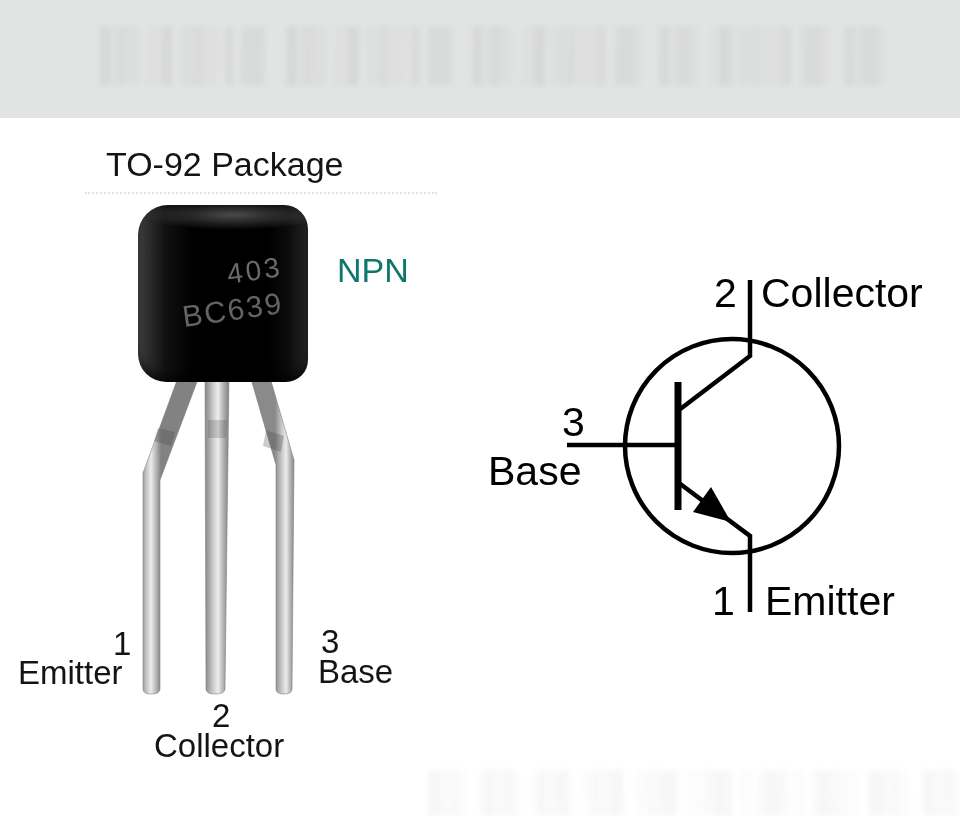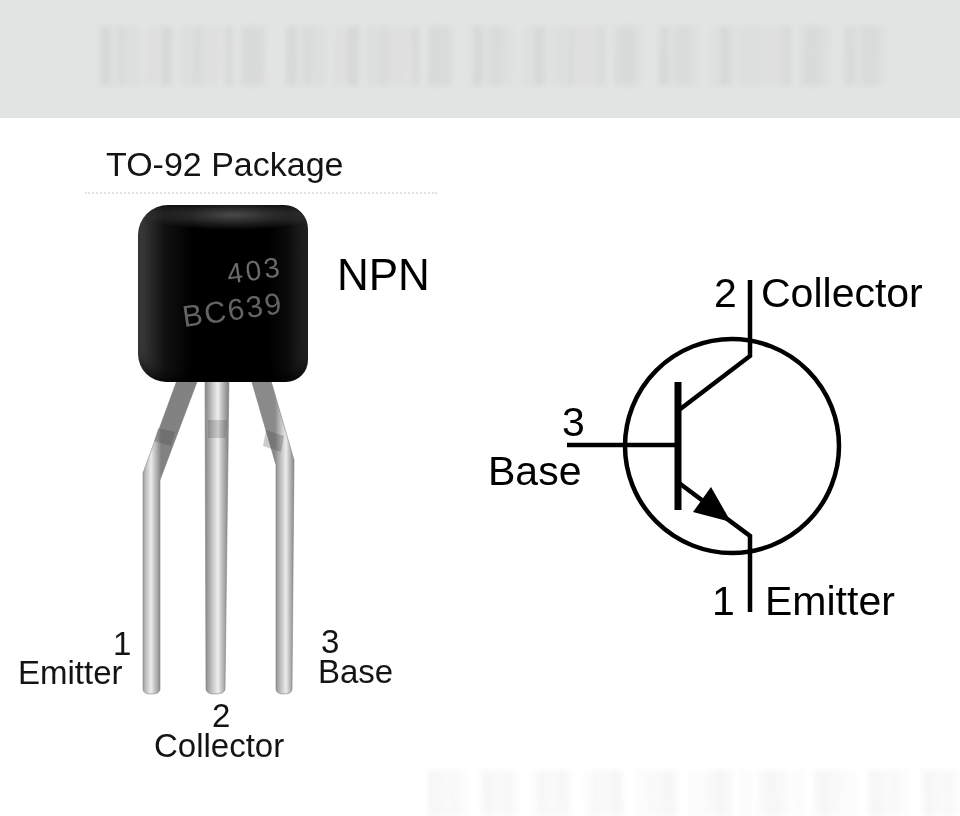--- a/index.html
+++ b/index.html
@@ -35,21 +35,21 @@
     position:absolute;left:106px;top:147px;
     font-size:34px;line-height:1;font-weight:400;color:#141414;
     letter-spacing:0px;
   }
   .dotted-line{
     position:absolute;left:85px;top:192px;width:352px;height:0;
     border-top:2px dotted #dcdcdc;opacity:.8;
   }
   .npn-label{
     position:absolute;left:337px;top:253px;
-    font-size:44px;line-height:1;color:#000000;
+    font-size:34px;line-height:1;color:#0f766e;
   }
   
   .t-body{
     position:absolute;left:138px;top:205px;width:170px;height:177px;
     border-radius:30px 24px 22px 28px;
     background:
       radial-gradient(ellipse 120px 20px at 56% 10px, rgba(135,135,135,.55), rgba(135,135,135,0) 75%),
       linear-gradient(to right,#474747 0px,#2f2f2f 9px,#111 27px,#000 55px,#000 130px,#0b0b0b 150px,#1e1e1e 164px,#2a2a2a 170px);
     box-shadow: inset 0 -7px 9px rgba(0,0,0,.55);
   }

